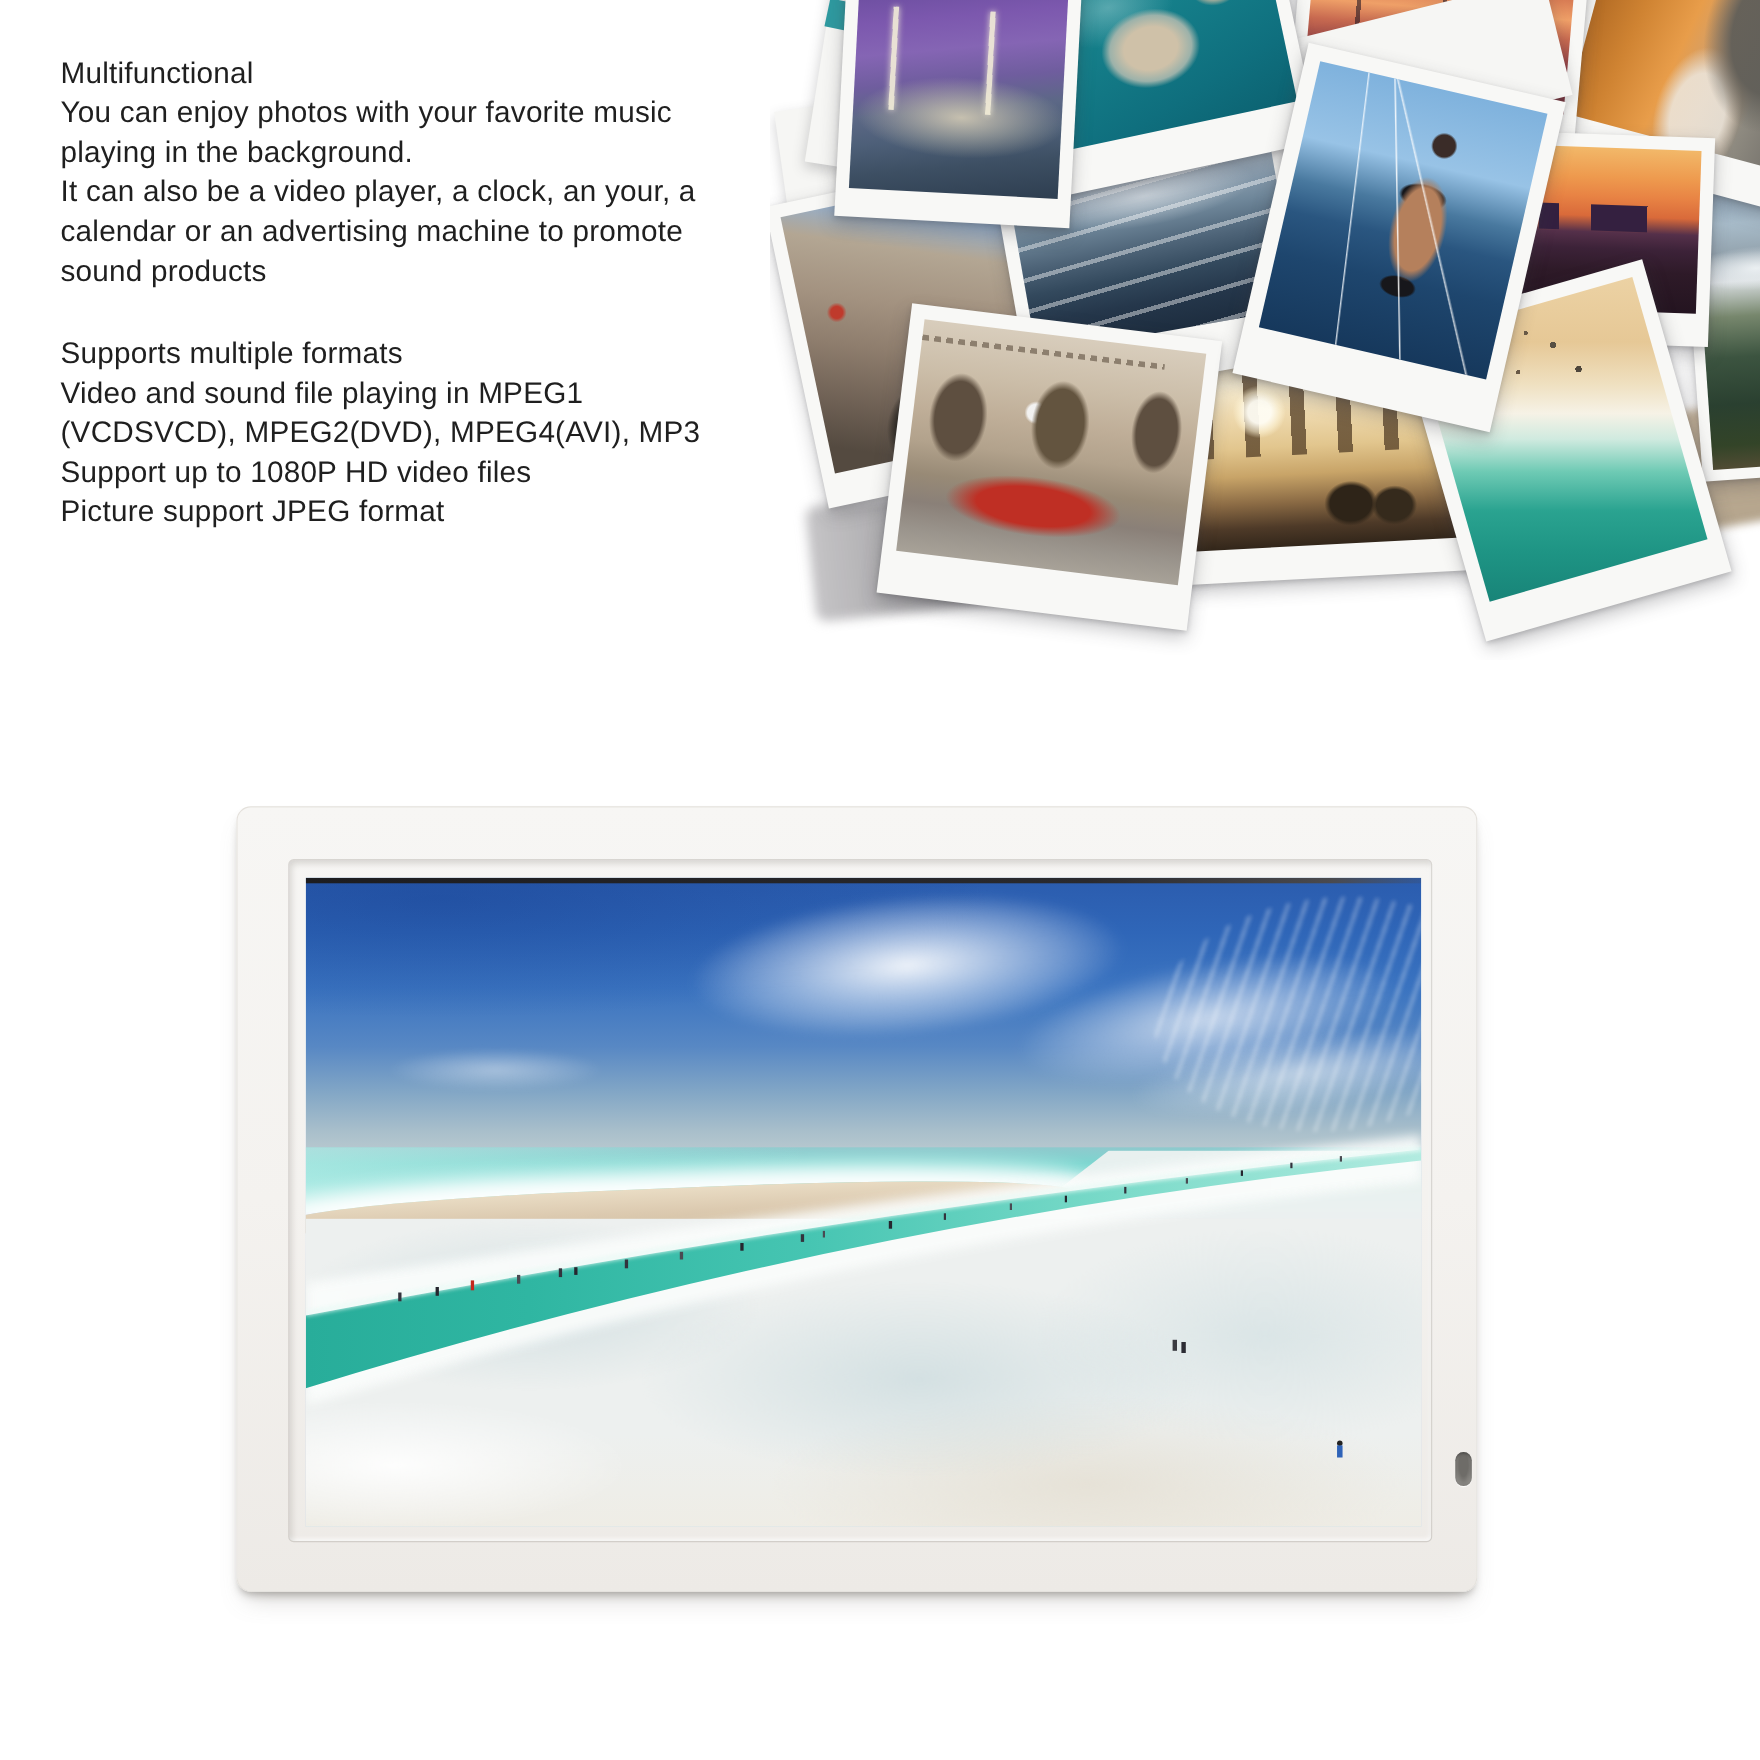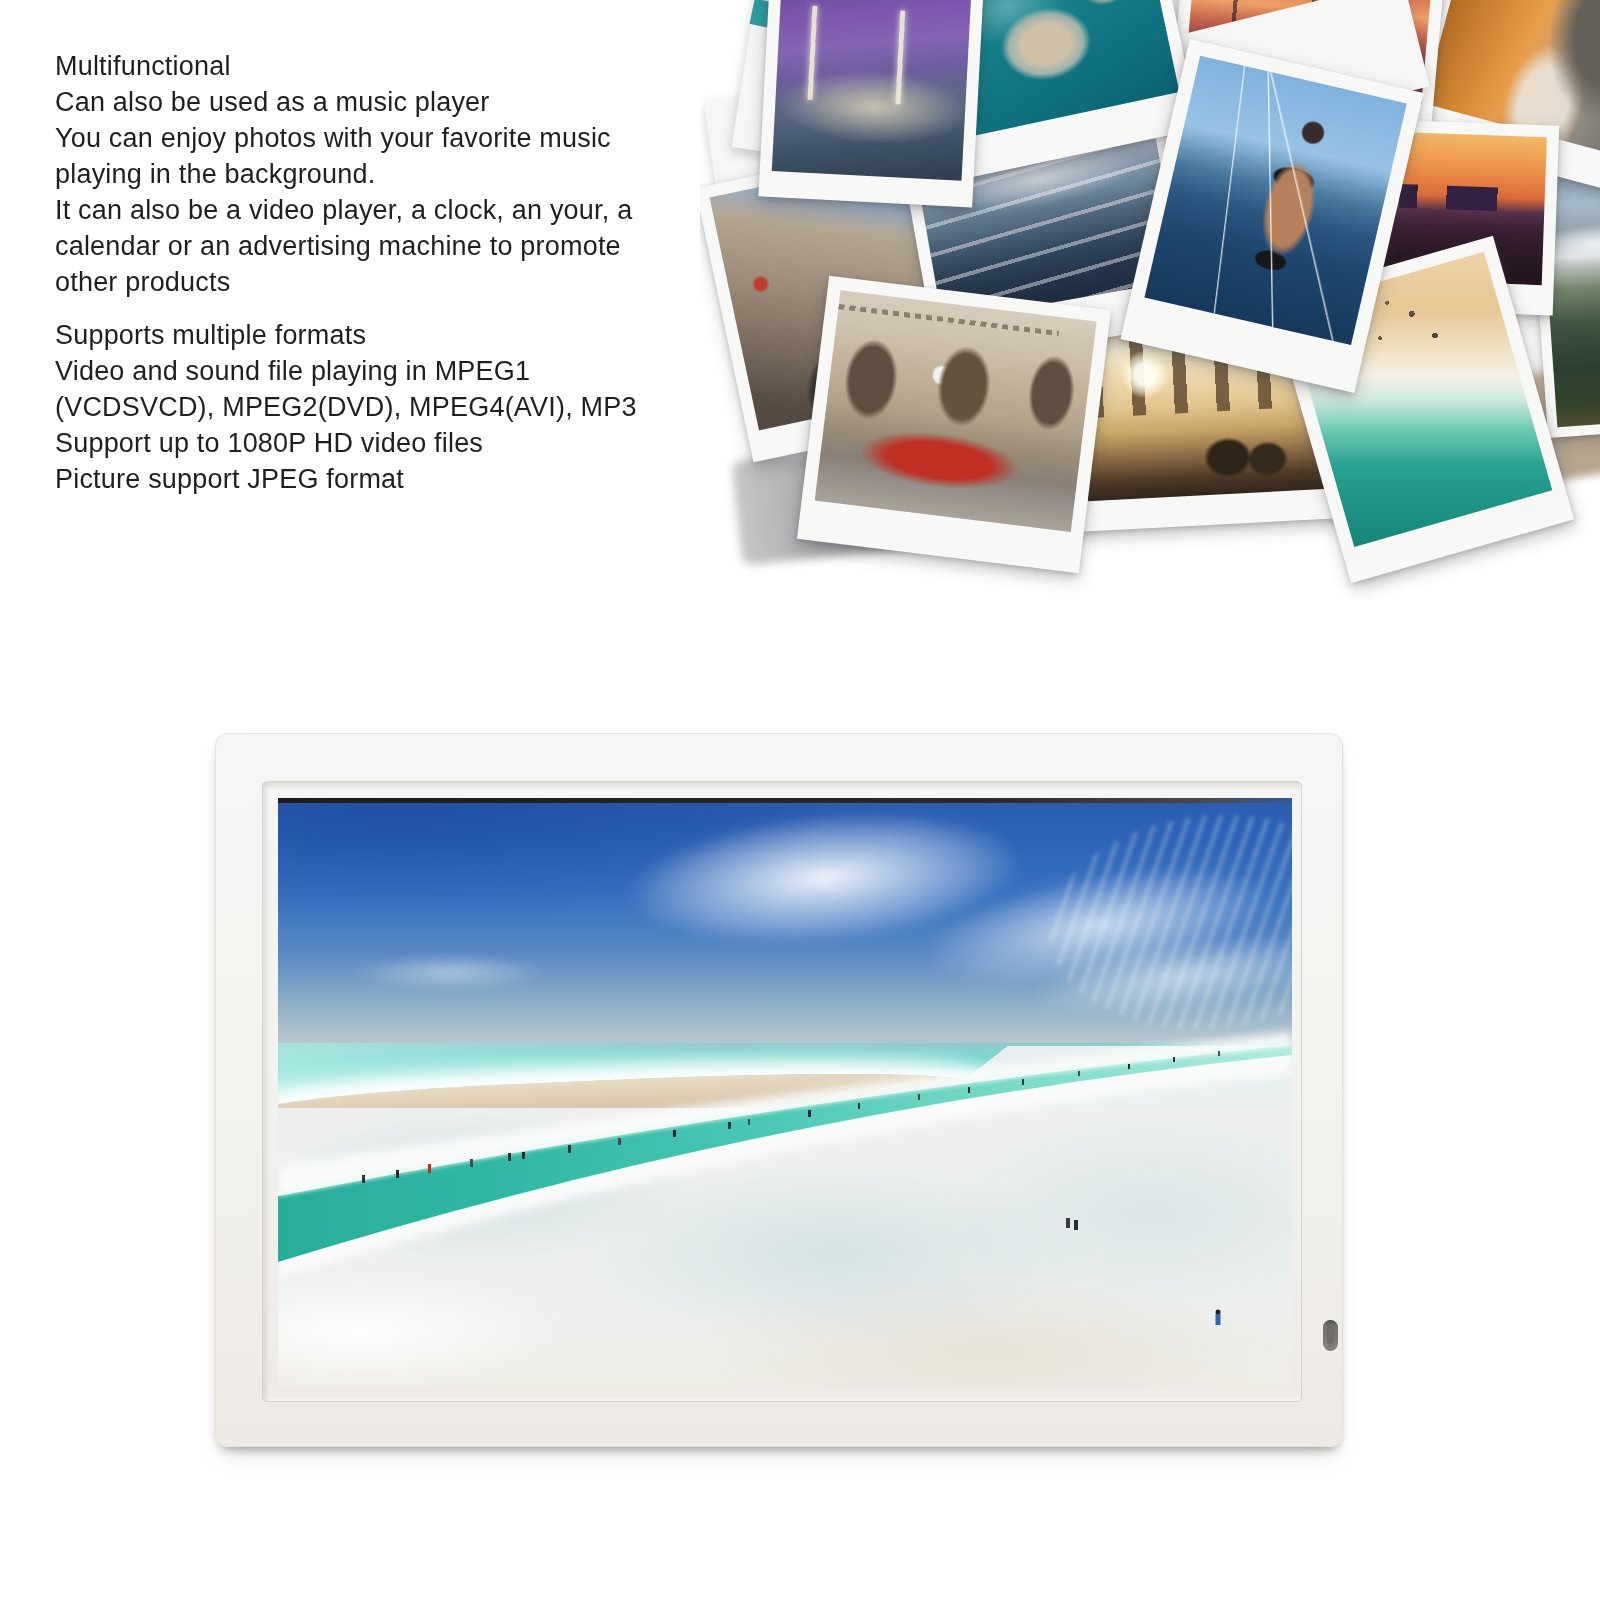--- a/index.html
+++ b/index.html
@@ -3,21 +3,21 @@
 <meta charset="utf-8">
 <style>
   html,body{margin:0;padding:0;background:#ffffff;}
   .canvas{position:relative;width:1600px;height:1596px;background:#ffffff;overflow:hidden;
           font-family:"Liberation Sans",sans-serif;}
 
   
   .description{position:absolute;left:55px;top:48px;width:690px;color:#1f1f1f;
                font-size:27px;line-height:36px;letter-spacing:.2px;font-weight:400;}
   .description .para{margin:0;}
-  .description .para + .para{margin-top:17px;}
+  .description .para + .para{margin-top:39px;}
 
   
   .collage{position:absolute;left:700px;top:0;width:900px;height:600px;overflow:hidden;}
   .polaroid{position:absolute;background:#f8f8f6;padding:12px 12px 30px;
             box-shadow:0 7px 16px rgba(60,60,65,.30), 0 2px 5px rgba(60,60,65,.22);}
   .polaroid .photo{position:relative;overflow:hidden;}
 
   .p-mosque{left:64px;top:-18px;transform:rotate(3deg);z-index:8;padding-bottom:26px;}
   .p-mosque .photo{width:190px;height:182px;
     background:
@@ -185,26 +185,25 @@
     box-shadow:inset 0 1px 3px rgba(0,0,0,.45), 0 1px 1px rgba(255,255,255,.85);}
 </style>
 </head>
 <body>
 
 <div class="canvas">
 
   <section class="description">
     <div class="para">
       <div>Multifunctional</div>
-      <div>Can also be used as a music player</div>
       <div>You can enjoy photos with your favorite music</div>
       <div>playing in the background.</div>
       <div>It can also be a video player, a clock, an your, a</div>
       <div>calendar or an advertising machine to promote</div>
-      <div>other products</div>
+      <div>sound products</div>
     </div>
     <div class="para">
       <div>Supports multiple formats</div>
       <div>Video and sound file playing in MPEG1</div>
       <div>(VCDSVCD), MPEG2(DVD), MPEG4(AVI), MP3</div>
       <div>Support up to 1080P HD video files</div>
       <div>Picture support JPEG format</div>
     </div>
   </section>
 

